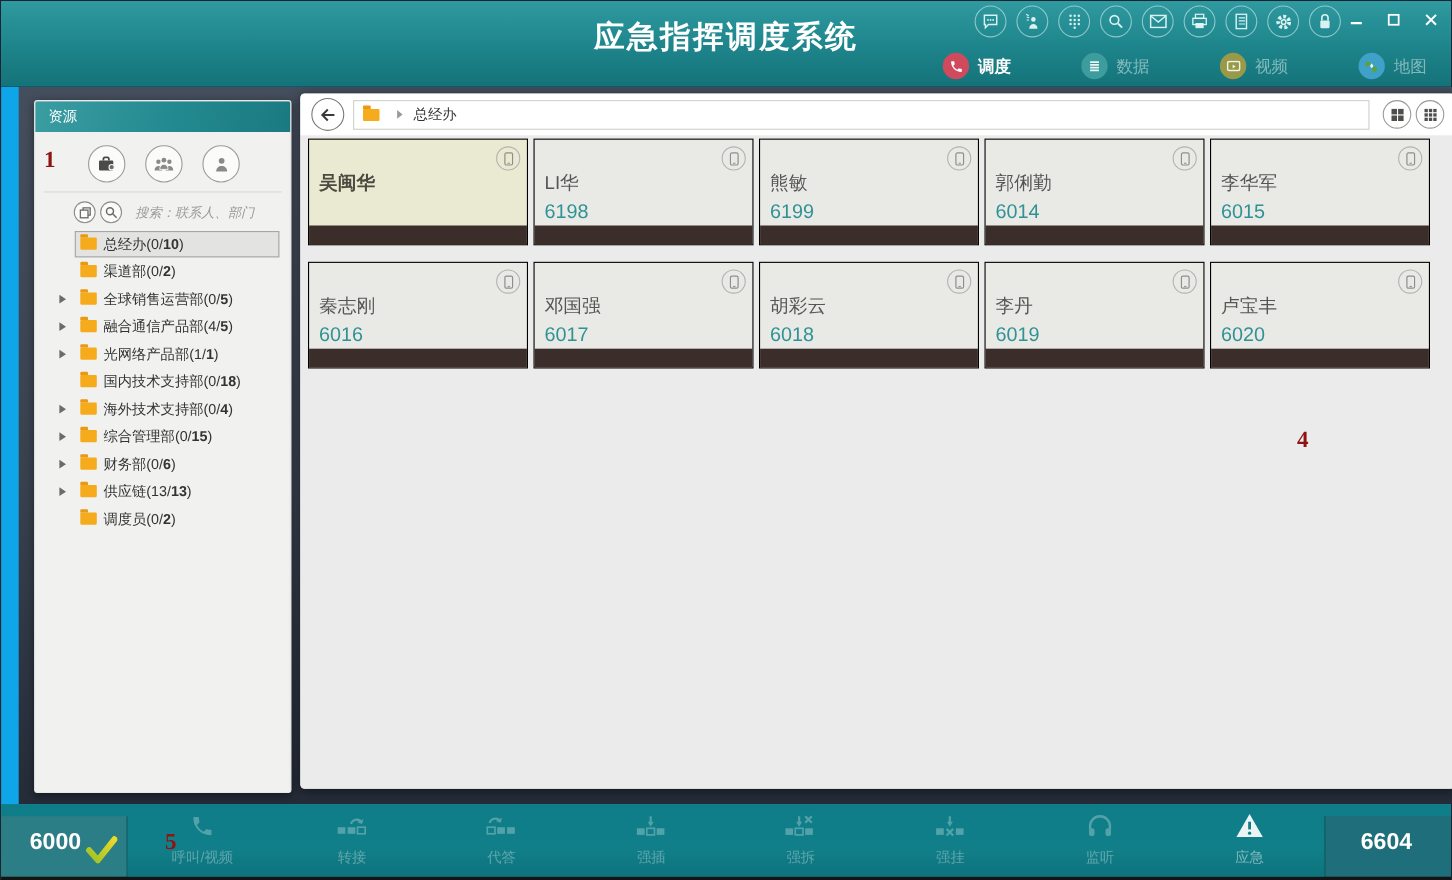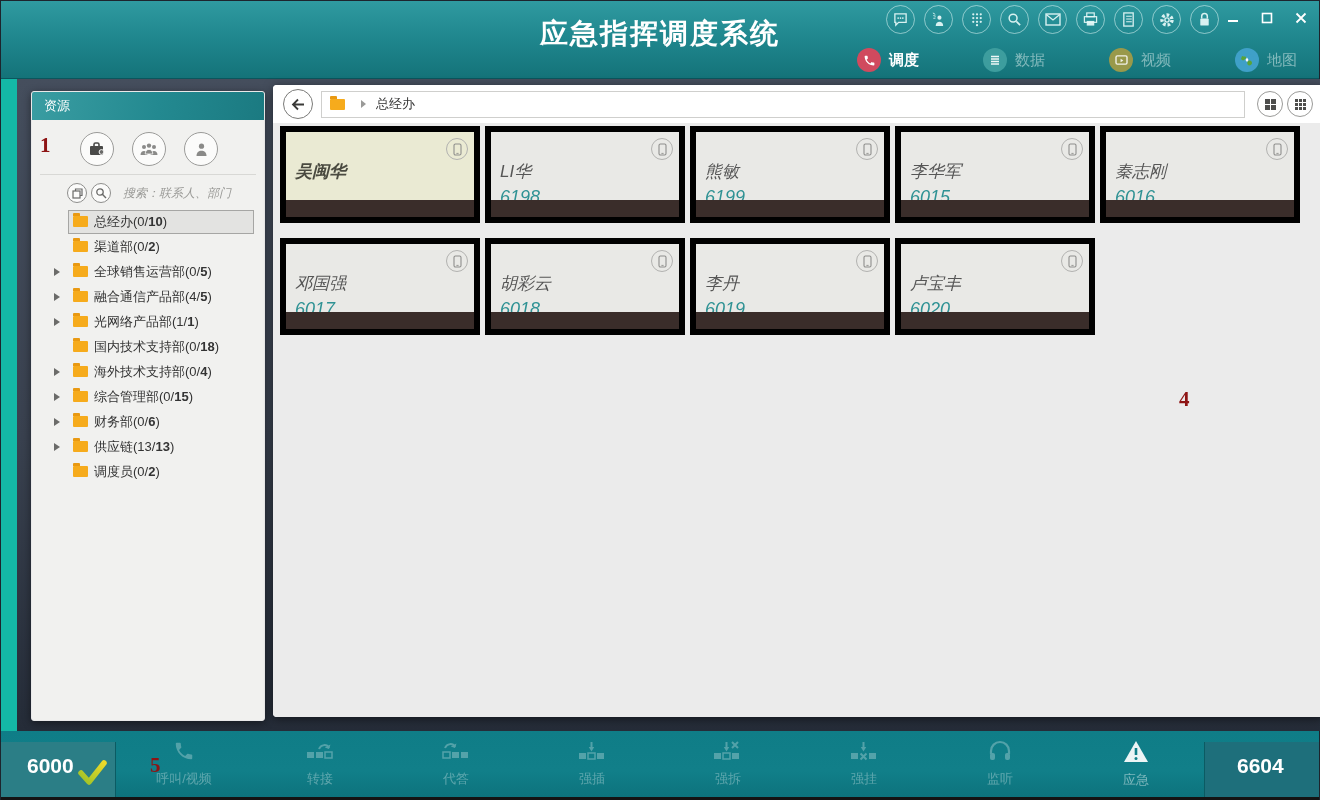--- a/index.html
+++ b/index.html
@@ -1,18 +1,18 @@
 <!DOCTYPE html>
 <html><head>
 <meta charset="utf-8">
 <style>
   * { margin:0; padding:0; box-sizing:border-box; }
   html,body { width:1320px; height:800px; overflow:hidden; background:#111;
     font-family:"Liberation Sans","DejaVu Sans",sans-serif; }
-  .window { position:relative; width:1320px; height:800px; background:#14b8a6; border:1px solid #1d242d; }
+  .window { position:relative; width:1320px; height:800px; background:#0ea5e9; border:1px solid #1d242d; }
 
   
   .titlebar { position:absolute; left:0; top:0; width:100%; height:78px;
     background:linear-gradient(180deg,#2f9aa0 0%,#1f868d 50%,#147379 100%);
     border-bottom:1px solid #0a565d; }
   .app-title { position:absolute; left:0; right:0; top:14px; text-align:center;
     font-size:28px; font-weight:bold; color:#fff; letter-spacing:2px; }
   .topbar-icons { position:absolute; right:100px; top:4px; display:flex; gap:9px; }
   .cicon { width:29px; height:29px; border:1.5px solid rgba(225,248,246,.55); border-radius:50%;
     display:flex; align-items:center; justify-content:center; color:rgba(232,250,248,.92); cursor:pointer; }
@@ -65,21 +65,21 @@
   .crumb-box { flex:1; height:27px; border:1px solid #cfcfcd; background:#fff; margin:0 8px;
     display:flex; align-items:center; padding-left:8px; }
   .crumb-sep { width:0; height:0; border-top:4px solid transparent; border-bottom:4px solid transparent;
     border-left:5px solid #9a9a98; margin:0 10px; }
   .crumb-label { font-size:13px; color:#333; }
   .gview { width:26px; height:26px; border-radius:50%; border:1px solid #9a9a98; display:flex;
     align-items:center; justify-content:center; margin-left:4px; cursor:pointer; }
 
   .cards-area { height:594px; background:#ebebeb; padding:3px 0 0 7px; }
   .cards-grid { display:flex; flex-wrap:wrap; gap:15px 5px; }
-  .card { position:relative; width:200px; height:97px; background:#e9e9e6; border:6px solid #000000; cursor:pointer;font-style:italic; }
+  .card { position:relative; width:200px; height:97px; background:#e9e9e6; border:1px solid #000000; cursor:pointer; }
   .card.selected { background:#eaead3; }
   .card-name { position:absolute; left:9px; top:28px; font-size:17px; color:#565656; }
   .card.selected .card-name { font-weight:bold; color:#4a4a40; }
   .card-num { position:absolute; left:9px; top:55px; font-size:18px; color:#2f9294; }
   .card-phone { position:absolute; right:6px; top:6px; width:22px; height:22px; border-radius:50%;
     border:1px solid #b2b2b0; color:#8e8e8c; display:flex; align-items:center; justify-content:center; }
   .card-footer { position:absolute; left:0; right:0; bottom:0; height:17px; background:#3a2d2a; }
 
   
   .bottombar { position:absolute; left:0; top:730px; width:100%; height:66px;
@@ -460,20 +460,31 @@
                 <svg width="9" height="13" viewBox="0 0 9 13">
                   <rect x="1" y="1" width="7" height="11" rx="1.4" fill="none" stroke="currentColor" stroke-width="1.1"></rect>
                   <path d="M3.4 10.4h2.2" stroke="currentColor" stroke-width=".9"></path>
                 </svg>
               </span>
             <div class="card-name">熊敏</div>
             <div class="card-num">6199</div>
             <div class="card-footer"></div>
           </div>
 
+          <div class="card">
+            <span class="card-phone">
+                <svg width="9" height="13" viewBox="0 0 9 13">
+                  <rect x="1" y="1" width="7" height="11" rx="1.4" fill="none" stroke="currentColor" stroke-width="1.1"></rect>
+                  <path d="M3.4 10.4h2.2" stroke="currentColor" stroke-width=".9"></path>
+                </svg>
+              </span>
+            <div class="card-name">郭俐勤</div>
+            <div class="card-num">6014</div>
+            <div class="card-footer"></div>
+          </div>
 
           <div class="card">
             <span class="card-phone">
                 <svg width="9" height="13" viewBox="0 0 9 13">
                   <rect x="1" y="1" width="7" height="11" rx="1.4" fill="none" stroke="currentColor" stroke-width="1.1"></rect>
                   <path d="M3.4 10.4h2.2" stroke="currentColor" stroke-width=".9"></path>
                 </svg>
               </span>
             <div class="card-name">李华军</div>
             <div class="card-num">6015</div>

